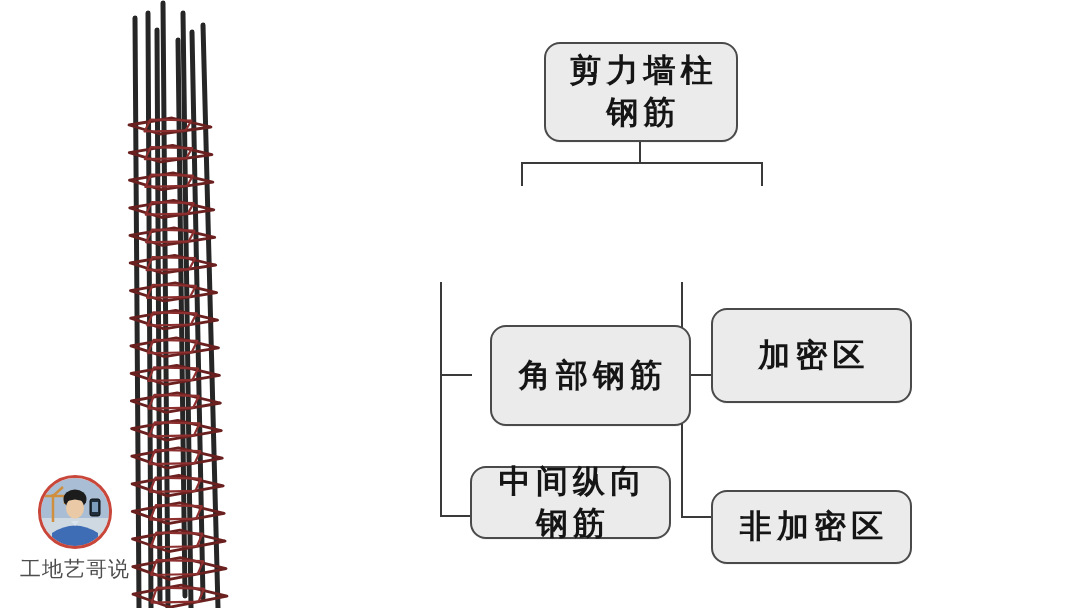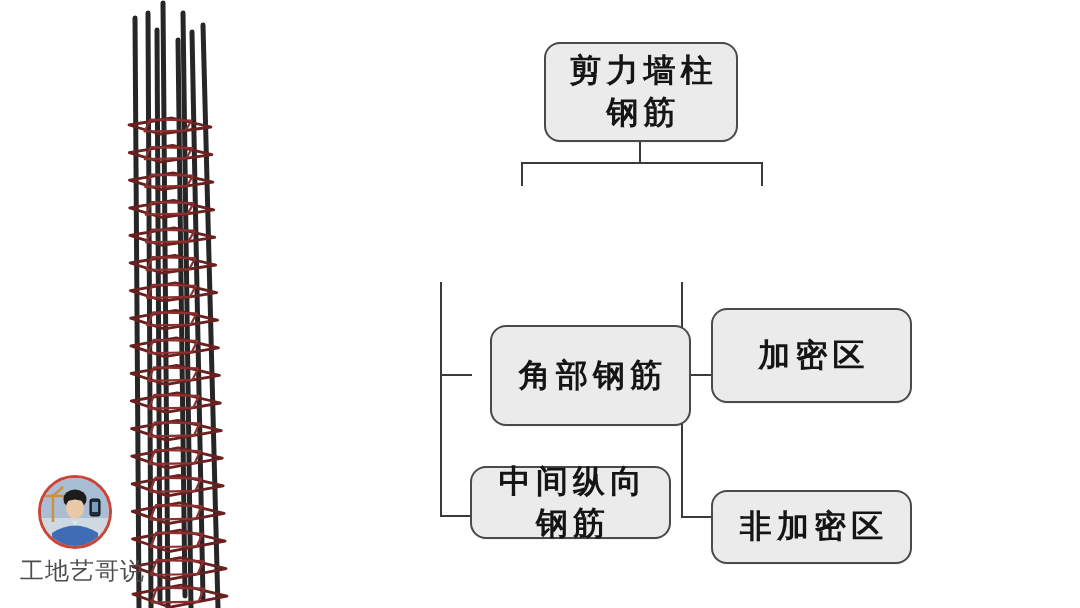--- a/index.html
+++ b/index.html
@@ -58,21 +58,21 @@
   #c-long-h2{left:440px; top:515px; width:32px; height:2px;}
   #c-stir-v {left:681px; top:282px; width:2px;  height:236px;}
   #c-stir-h1{left:681px; top:374px; width:32px; height:2px;}
   #c-stir-h2{left:681px; top:516px; width:32px; height:2px;}
   
   #rebar-svg{position:absolute;left:0;top:0;}
   
   #avatar-svg{position:absolute;left:35px;top:472px;}
   #caption{
     position:absolute;left:20px;top:555px;width:150px;
-    font-size:24px;color:var(--caption-text);
+    font-size:21px;color:var(--caption-text);
     letter-spacing:1px;font-weight:400;
   }
 </style>
 </head>
 <body>
 
 <div class="stage">
 
   <svg id="rebar-svg" width="235" height="608" viewBox="0 0 235 608">
     <g id="rebar-bars" stroke="#262626" stroke-width="5" stroke-linecap="round">

